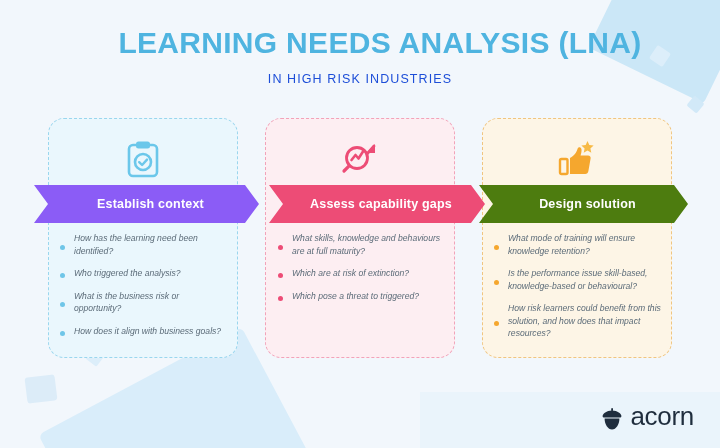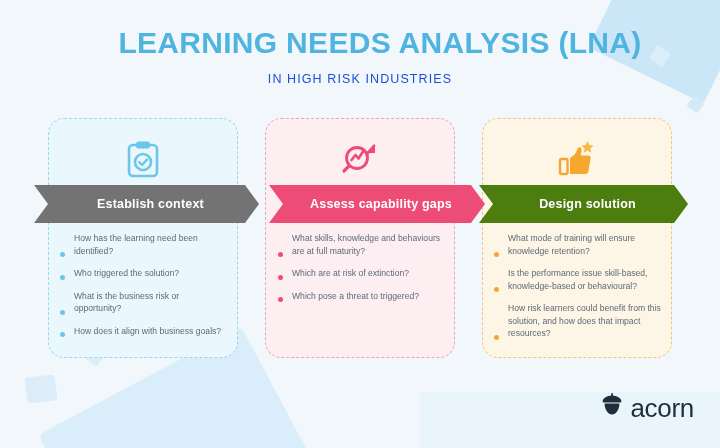--- a/index.html
+++ b/index.html
@@ -109,61 +109,62 @@
   .banner {
     position: absolute;
     top: 185px;
     height: 38px;
     display: flex; align-items: center; justify-content: center;
     color: #ffffff;
     font-size: 12.5px; font-weight: bold;
     letter-spacing: 0.2px;
     clip-path: polygon(0 0, calc(100% - 14px) 0, 100% 50%, calc(100% - 14px) 100%, 0 100%, 14px 50%);
   }
-  #banner-0 { left: 34px;  width: 225px; background: #737373; }
+  #banner-0 { left: 34px;  width: 225px; background: #8b5cf6; }
   #banner-1 { left: 269px; width: 216px; background: #ED4C76; }
   #banner-2 { left: 479px; width: 209px; background: #4d7c0f; }
   .banner span { padding-left: 8px; }
 
   
   .bullets {
     position: absolute;
     top: 232px;
     width: 168px;
   }
   #bullets-0 { left: 60px; }
   #bullets-1 { left: 278px; }
   #bullets-2 { left: 494px; }
 
   .bullet {
     display: flex;
-    align-items: flex-end;
+    align-items: center;
     margin-bottom: 10px;
+    font-style: italic;
   }
   .dot {
     flex: 0 0 auto;
     width: 5px; height: 5px;
     border-radius: 50%;
     margin-top: 5px; margin-right: 9px;
   }
   #bullets-0 .dot { background: #6fc6e8; }
   #bullets-1 .dot { background: #ED4C76; }
   #bullets-2 .dot { background: #F5A72E; }
 
   .btext {
     font-size: 8.6px;
     line-height: 12.5px;
     color: #5b6b78;
   }
 
   
   #logo {
     position: absolute;
-    right: 26px; bottom: 24px;
-    display: flex; align-items: flex-start;
+    right: 26px; bottom: 16px;
+    display: flex; align-items: flex-end;
   }
   #logo-text {
     font-size: 26px;
     color: #1f2d3d;
     letter-spacing: -0.3px;
     margin-left: 7px;
   }
 </style>
 </head>
 <body>
@@ -227,21 +228,21 @@
     <span>Design solution</span>
   </div>
 
   <div class="bullets" id="bullets-0">
     <div class="bullet">
       <div class="dot"></div>
       <div class="btext">How has the learning need been identified?</div>
     </div>
     <div class="bullet">
       <div class="dot"></div>
-      <div class="btext">Who triggered the solution?</div>
+      <div class="btext">Who triggered the analysis?</div>
     </div>
     <div class="bullet">
       <div class="dot"></div>
       <div class="btext">What is the business risk or opportunity?</div>
     </div>
     <div class="bullet">
       <div class="dot"></div>
       <div class="btext">How does it align with business goals?</div>
     </div>
   </div>

